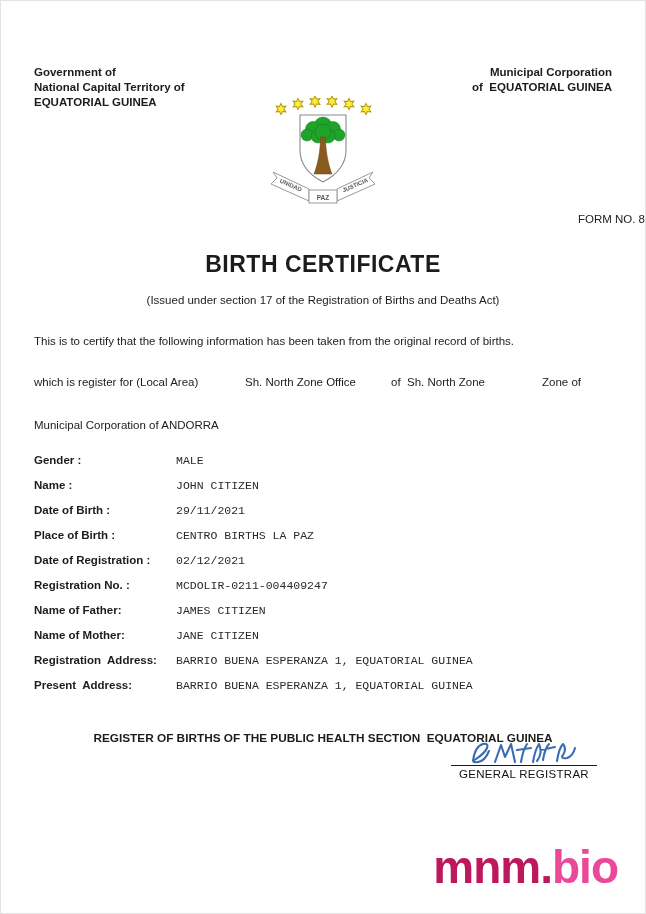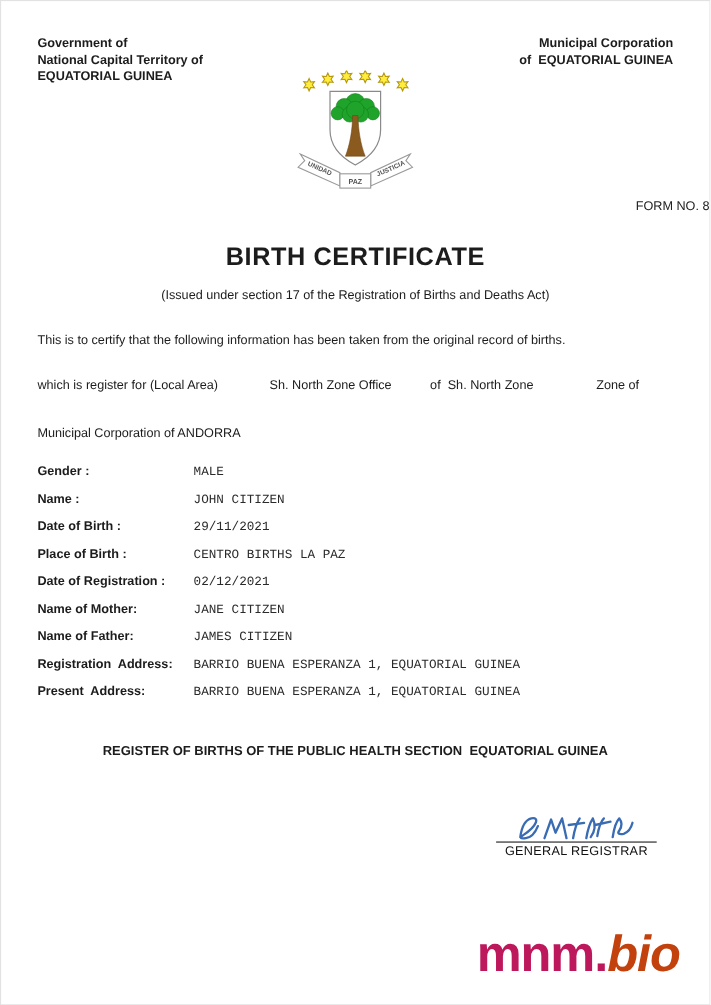--- a/index.html
+++ b/index.html
@@ -7,21 +7,21 @@
     position:relative;
     width:644px; height:912px;
     background:#ffffff;
     border:1px solid #e2e2e2;
     font-family:"Liberation Sans", sans-serif;
     color:#1c1c1c;
     overflow:hidden;
   }
   .header-row {
     display:flex; justify-content:space-between;
-    padding:32px 33px 0 33px;
+    padding:64px 33px 0 33px;
   }
   .header-left { font-size:11.5px; font-weight:bold; line-height:15px; }
   .header-right { font-size:11.5px; font-weight:bold; line-height:15px; text-align:right; }
   .pre { white-space:pre; }
   .emblem-wrap { text-align:center; margin-top:-14px; }
   .form-no { text-align:right; font-size:11.5px; margin-top:5px; color:#222; }
   .title { text-align:center; font-size:23px; font-weight:bold; letter-spacing:0.5px; margin-top:26px; }
   .subtitle { text-align:center; font-size:11.5px; margin-top:16px; }
   .certify { font-size:11.5px; margin:29px 33px 0 33px; }
   .register-line { position:relative; height:14px; margin:29px 33px 0 33px; font-size:11.5px; }
@@ -35,21 +35,21 @@
   .field-row { display:flex; align-items:baseline; height:25px; }
   .field-label { width:142px; flex:0 0 142px; font-size:11.5px; font-weight:bold; white-space:pre; }
   .field-value { font-family:"Liberation Mono","DejaVu Sans Mono",monospace; font-size:11.5px; color:#2a2a2a; white-space:pre; }
   .footer-register { text-align:center; font-size:11.8px; font-weight:bold; margin-top:27px; white-space:pre; }
   .signature-block { position:absolute; right:48px; top:738px; width:146px; text-align:center; }
   .signature-svg { display:block; margin:0 auto -2px auto; }
   .registrar-line { border-top:1.5px solid #1b1b1b; margin-top:0; }
   .registrar-title { font-size:11.5px; letter-spacing:0.3px; padding-top:2px; color:#111; }
   .logo { position:absolute; right:27px; top:843px; font-size:46px; font-weight:bold; letter-spacing:-1px; line-height:46px; }
   .logo-mnm { color:#be185d; }
-  .logo-bio { color:#c2410c; font-style:italic; }
+  .logo-bio { color:#ec4899; }
 </style>
 </head>
 <body>
 
 <div class="page">
 
   <div class="header-row">
     <div class="header-left">
       <div>Government of</div>
       <div>National Capital Territory of</div>
@@ -135,26 +135,30 @@
     </div>
     <div class="field-row">
       <div class="field-label">Place of Birth :</div>
       <div class="field-value">CENTRO BIRTHS LA PAZ</div>
     </div>
     <div class="field-row">
       <div class="field-label">Date of Registration :</div>
       <div class="field-value">02/12/2021</div>
     </div>
     <div class="field-row">
-      <div class="field-label">Name of Mother:</div>
-      <div class="field-value">JANE CITIZEN</div>
+      <div class="field-label">Registration No. :</div>
+      <div class="field-value">MCDOLIR-0211-004409247</div>
     </div>
     <div class="field-row">
       <div class="field-label">Name of Father:</div>
       <div class="field-value">JAMES CITIZEN</div>
+    </div>
+    <div class="field-row">
+      <div class="field-label">Name of Mother:</div>
+      <div class="field-value">JANE CITIZEN</div>
     </div>
     <div class="field-row">
       <div class="field-label">Registration  Address:</div>
       <div class="field-value">BARRIO BUENA ESPERANZA 1, EQUATORIAL GUINEA</div>
     </div>
     <div class="field-row">
       <div class="field-label">Present  Address:</div>
       <div class="field-value">BARRIO BUENA ESPERANZA 1, EQUATORIAL GUINEA</div>
     </div>
   </div>

